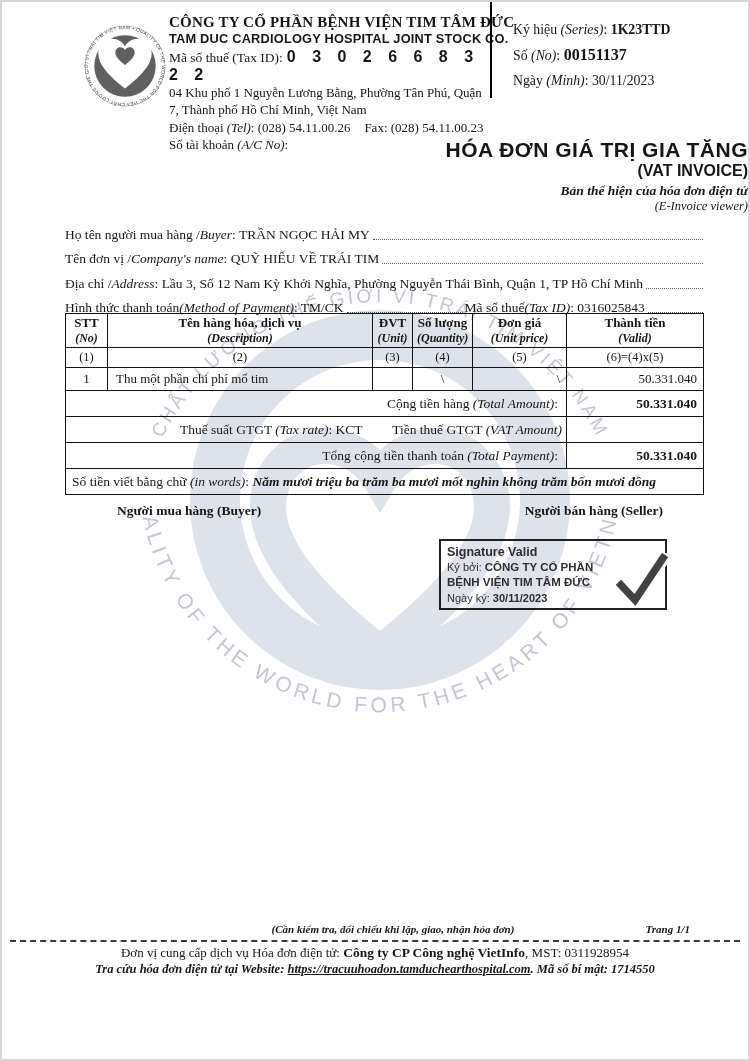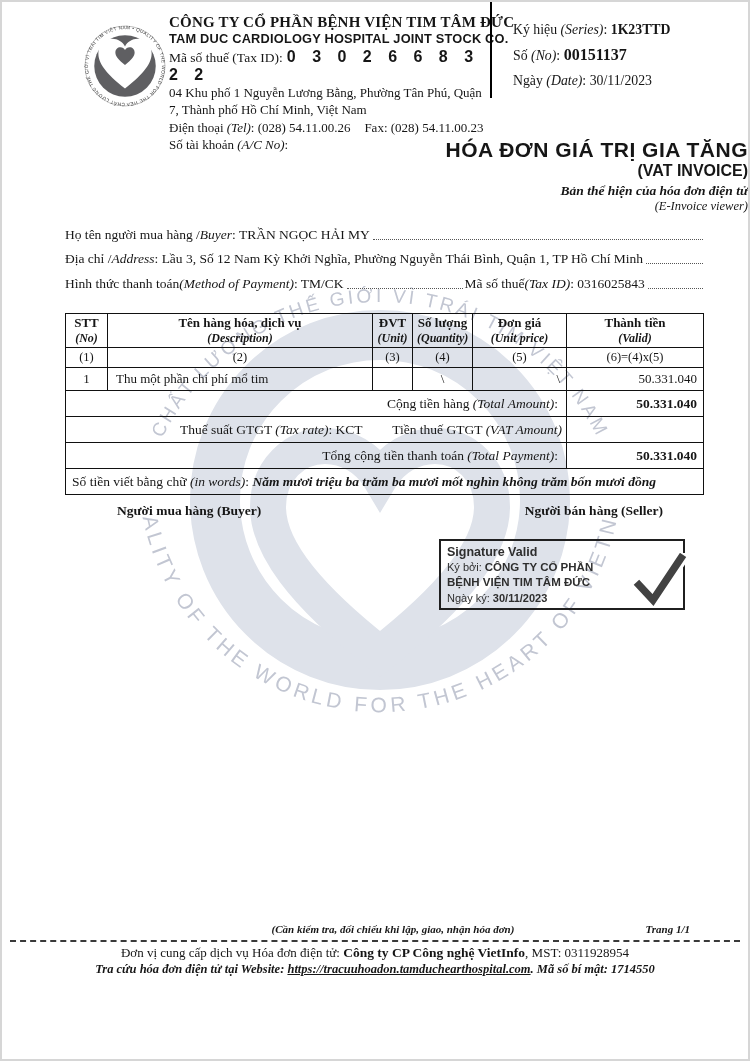--- a/index.html
+++ b/index.html
@@ -53,21 +53,21 @@
   .main-table .amount { text-align:right; padding-right:6px; }
   .main-table .bold { font-weight:bold; }
   .taxcell { display:flex; justify-content:space-between; padding-left:110px;gap:16px; }
   .inwords { font-size:13px; }
   .inwords .words { font-weight:bold; font-style:italic; }
 
   
   .sig-labels { left:63px; top:501px; width:640px; display:flex; justify-content:space-between; font-weight:bold; font-size:13.5px; }
   .sig-labels .l { margin-left:52px; } .sig-labels .r { margin-right:42px; }
   .sig-box {
-    left:437px; top:537px; width:246px; height:71px; border:2.2px solid #1f1f1f;
+    left:437px; top:537px; width:228px; height:71px; border:2.2px solid #1f1f1f;
     font-family:"Liberation Sans",sans-serif; color:#2e2e2e; padding:4px 6px; z-index:2;
   }
   .sig-box .sv { font-weight:bold; font-size:12.5px; }
   .sig-box .kb { font-size:11px; line-height:1.25; margin-top:1px; width:180px; }
   .sig-box .kb b { font-size:11.5px; }
   .sig-box .nk { font-size:11px; margin-top:2px; }
   .sig-check { position:absolute; right:-4px; top:12px; }
 
   
   .f-note { left:18px; top:921px; width:100%; text-align:center; font-weight:bold; font-style:italic; font-size:11px; }
@@ -124,35 +124,41 @@
   <div class="acc-line">
     <span>Số tài khoản </span><i class="en">(A/C No)</i><span>:</span>
   </div>
 </div>
 
 <div class="abs vline z1"></div>
 
 <div class="abs meta z1">
   <div><span>Ký hiệu </span><i class="en">(Series)</i>: <b>1K23TTD</b></div>
   <div><span>Số </span><i class="en">(No)</i>: <b class="big">00151137</b></div>
-  <div><span>Ngày </span><i class="en">(Date)</i>: <span>30/11/2023</span></div>
+  <div><span>Ngày </span><i class="en">(Minh)</i>: <span>30/11/2023</span></div>
 </div>
 
 <div class="abs title z1">
   <div class="t1">HÓA ĐƠN GIÁ TRỊ GIA TĂNG</div>
   <div class="t2">(VAT INVOICE)</div>
   <div class="t3">Bản thể hiện của hóa đơn điện tử</div>
   <div class="t4">(E-Invoice viewer)</div>
 </div>
 
 <div class="abs buyer z1">
   <div class="line">
     <span>Họ tên người mua hàng / </span>
       <i class="en">Buyer</i>
       <span>: TRẦN NGỌC HẢI MY</span>
+      <span class="dots"></span>
+  </div>
+  <div class="line">
+    <span>Tên đơn vị / </span>
+      <i class="en">Company's name</i>
+      <span>: QUỸ HIỂU VỀ TRÁI TIM</span>
       <span class="dots"></span>
   </div>
   <div class="line">
     <span>Địa chỉ / </span>
       <i class="en">Address</i>
       <span>: Lầu 3, Số 12 Nam Kỳ Khởi Nghĩa, Phường Nguyễn Thái Bình, Quận 1, TP Hồ Chí Minh</span>
       <span class="dots"></span>
   </div>
   <div class="line">
     <span>Hình thức thanh toán </span>

